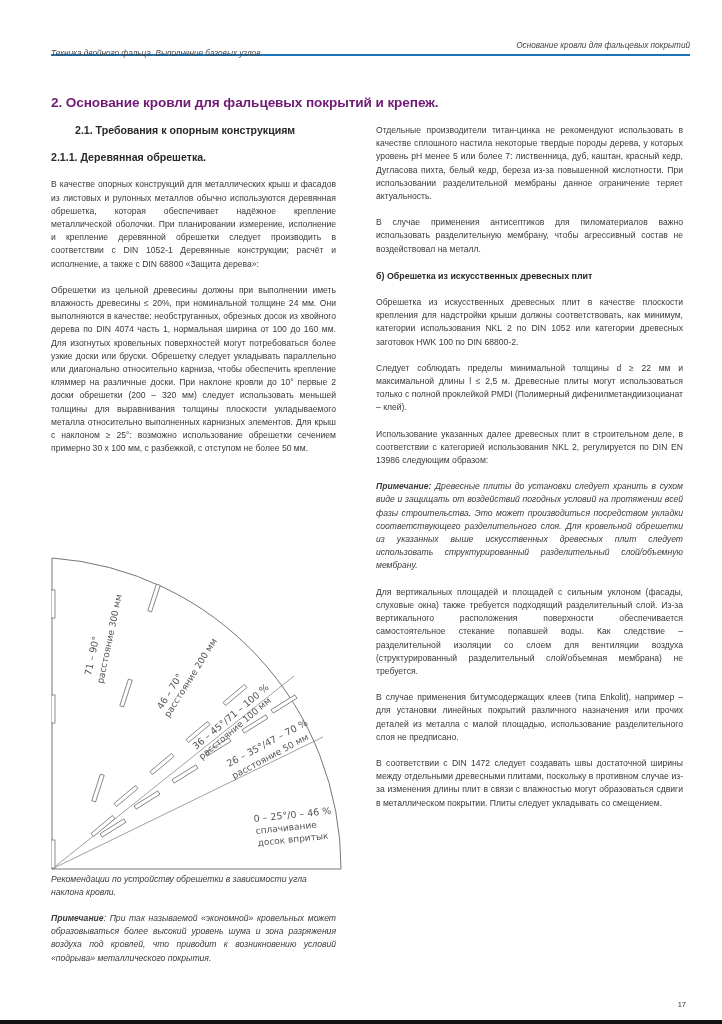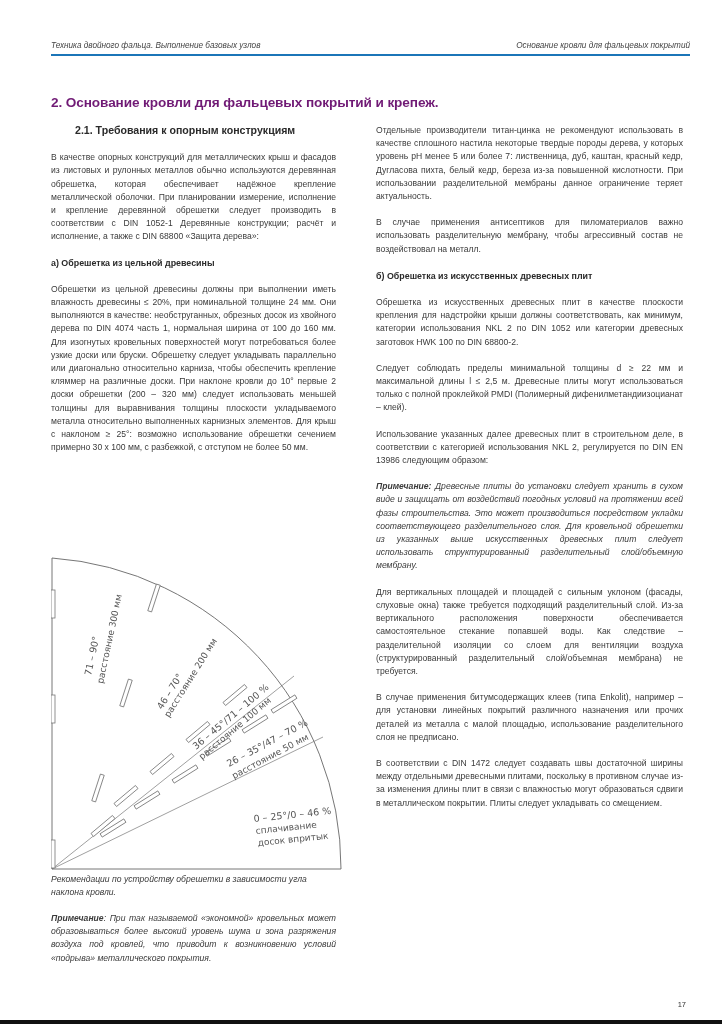--- a/index.html
+++ b/index.html
@@ -7,21 +7,21 @@
       width: 722px; height: 1024px; background: #ffffff; position: relative; overflow: hidden;
       font-family: "Liberation Sans", sans-serif; color: #3a3a3a;
     }
     .page { position: absolute; left: 0; top: 0; width: 722px; height: 1020px; background: #fff; }
     .bottom-bar { position: absolute; left: 0; right: 0; bottom: 0; height: 4px; background: #111; }
     .running-header {
       position: absolute; left: 51px; right: 32px; top: 40px; height: 14px;
       border-bottom: 2px solid #1b75b8;
       font-size: 8.2px; font-style: italic; color: #444;
     }
-    .running-header .left { position: absolute; left: 0; top: 1px; }
+    .running-header .left { position: absolute; left: 0; top: 9px; }
     .running-header .right { position: absolute; right: 0; top: 1px; }
     .chapter-title {
       position: absolute; left: 51px; top: 95px;
       font-size: 13.6px; font-weight: bold; color: #701a75; letter-spacing: -0.1px;
     }
     .col { position: absolute; top: 124px; font-size: 8.6px; line-height: 13.2px; color: #3a3a3a; }
     .col-left { left: 51px; width: 285px; }
     .col-right { left: 376px; width: 307px; }
     .h2 { font-size: 10.6px; font-weight: bold; color: #2a2a2a; margin: 0; }
     .h3 { font-size: 10.6px; font-weight: bold; color: #2a2a2a; margin: 0; }
@@ -42,22 +42,22 @@
 
   <div class="running-header">
     <span class="left">Техника двойного фальца. Выполнение базовых узлов</span>
     <span class="right">Основание кровли для фальцевых покрытий</span>
   </div>
 
   <div class="chapter-title">2. Основание кровли для фальцевых покрытий и крепеж.</div>
 
   <div class="col col-left">
     <div class="h2" style="margin-top:0;margin-left:24px;">2.1. Требования к опорным конструкциям</div>
+    <div class="h3" style="margin-top:14px;">2.1.1. Деревянная обрешетка.</div>
     <p style="margin-top:14px;">В качестве опорных конструкций для металлических крыш и фасадов из листовых и рулонных металлов обычно используются деревянная обрешетка, которая обеспечивает надёжное крепление металлической оболочки. При планировании измерение, исполнение и крепление деревянной обрешетки следует производить в соответствии с DIN 1052-1 Деревянные конструкции; расчёт и исполнение, а также с DIN 68800 «Защита дерева»:</p>
-    <div class="h4" style="margin-top:13px;">а) Обрешетка из цельной древесины</div>
     <p style="margin-top:13px;">Обрешетки из цельной древесины должны при выполнении иметь влажность древесины ≤ 20%, при номинальной толщине 24 мм. Они выполняются в качестве: необструганных, обрезных досок из хвойного дерева по DIN 4074 часть 1, нормальная ширина от 100 до 160 мм. Для изогнутых кровельных поверхностей могут потребоваться более узкие доски или бруски. Обрешетку следует укладывать параллельно или диагонально относительно карниза, чтобы обеспечить крепление кляммер на различные доски. При наклоне кровли до 10° первые 2 доски обрешетки (200 – 320 мм) следует использовать меньшей толщины для выравнивания толщины плоскости укладываемого металла относительно выполненных карнизных элементов. Для крыш с наклоном ≥ 25°: возможно использование обрешетки сечением примерно 30 х 100 мм, с разбежкой, с отступом не более 50 мм.</p>
   </div>
 
   <svg class="diagram" viewBox="0 0 300 316">
     <g stroke="#666" fill="none" stroke-width="0.9">
       <path d="M1 4 L1 315 L290 315"></path>
       <path d="M1 4 A311 311 0 0 1 290 315"></path>
     </g>
     <g stroke="#777" stroke-width="0.7" fill="none">
       <line x1="1" y1="315" x2="243" y2="122"></line>

